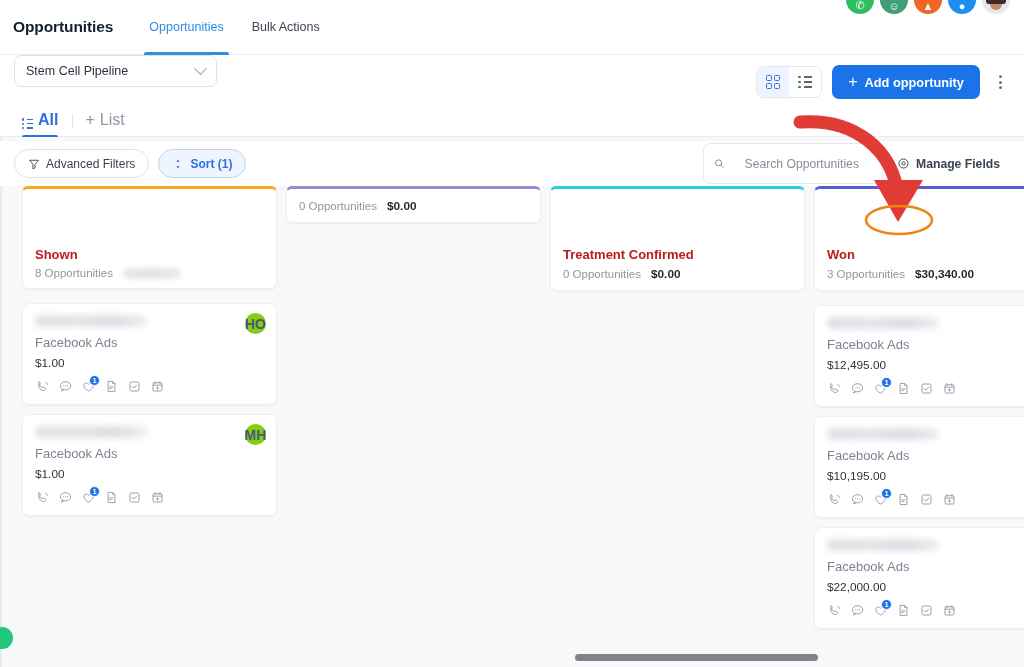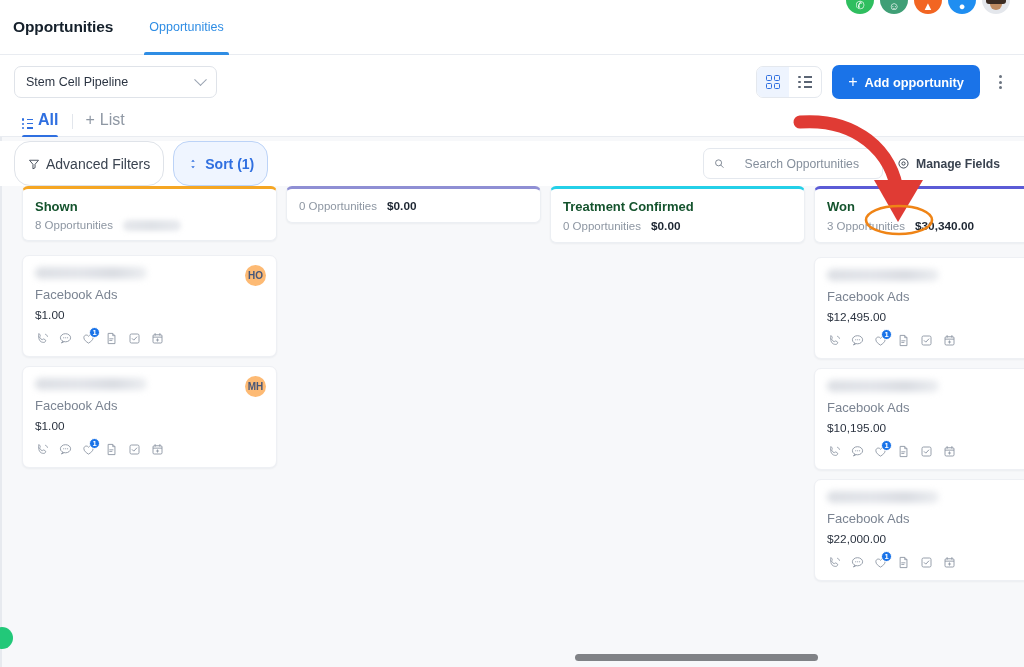--- a/index.html
+++ b/index.html
@@ -35,21 +35,21 @@
         justify-content: center; color: #fff; font-size: 11px; padding-bottom: 2px; cursor: pointer; }
   .rb-avatar { width: 28px; height: 28px; border-radius: 50%; overflow: hidden; position: relative; background: #e4e7ec; }
   .rb-avatar .hair { position: absolute; left: 4px; right: 4px; top: 6px; height: 12px;
         background: #3b2b22; border-radius: 7px 7px 3px 3px; }
   .rb-avatar .face { position: absolute; left: 8px; right: 8px; top: 12px; height: 12px;
         background: #c08c62; border-radius: 6px; }
 
   
   .toolbar {
     position: absolute; left: 0; top: 55px; width: 1024px; height: 54px;
-    background: #fff; display: flex; align-items: center; padding: 0 14px;
+    background: #fff; display: flex; padding: 0 14px;
   }
   .pipeline-select {
     width: 203px; height: 32px; border: 1px solid #dfe3e9; border-radius: 7px;
     background: #fff; display: flex; align-items: center; justify-content: space-between;
     padding: 0 11px; font-size: 12.5px; color: #2b3442; cursor: pointer;
   }
   .chev { width: 9px; height: 9px; border-right: 1.4px solid #9aa4b2; border-bottom: 1.4px solid #9aa4b2;
           transform: rotate(45deg) translate(-2px,-2px); }
   .opp-count {
     margin-left: 13px; background: #eef3fe; color: #2f6fe0; font-size: 12px;
@@ -87,47 +87,47 @@
   .lt-sep { width: 1px; height: 15px; background: #e2e6ec; margin: 0 12px 7px 6px; }
   .mini-list { width: 11px; display: flex; flex-direction: column; gap: 2px; }
   .mini-list span { display: flex; align-items: center; gap: 2.5px; }
   .mini-list b { width: 2.2px; height: 2.2px; border-radius: 50%; background: currentColor; display: block; }
   .mini-list u { flex: 1; height: 1.5px; background: currentColor; display: block; text-decoration: none; }
 
   
   .filterrow { position: absolute; left: 0; top: 141px; width: 1024px; height: 45px;
                background: #fff; display: flex; align-items: center; padding: 0 14px; }
   .chip {
-    display: flex; align-items: center; gap: 6px; height: 45px; border-radius: 16px;
-    border: 1px solid #dfe3e9; background: #fff; font-size: 14px; color: #3a4350;
+    display: flex; align-items: center; gap: 6px; height: 29px; border-radius: 16px;
+    border: 1px solid #dfe3e9; background: #fff; font-size: 12px; color: #3a4350;
     padding: 0 13px; cursor: pointer; font-family: inherit;
   }
   .chip.sort { border-color: #bcd3f7; background: #eff5ff; color: #2f6fe0; font-weight: bold; margin-left: 9px; }
   .filter-right { margin-left: auto; display: flex; align-items: center; gap: 4px; }
   .search-box {
-    display: flex; align-items: center; gap: 20px; width: 180px; height: 31px;
+    display: flex; align-items: center; gap: 20px; width: 180px; height: 41px;
     border: 1px solid #e4e8ee; border-radius: 7px; background: #fff; padding: 0 10px;
   }
   .search-box input { border: none; outline: none; font-size: 12.2px; color: #6e7886;
                       font-family: inherit; background: transparent; width: 100%; }
   .search-box input::placeholder { color: #858f9c; }
   .manage { display: flex; align-items: center; gap: 6px; font-size: 12.2px; color: #3a4350;
             padding: 0 10px; cursor: pointer; font-weight: bold; }
 
   
   .board { position: absolute; left: 0; top: 186px; width: 1024px; bottom: 0;
            padding: 0 0 0 22px; display: flex; gap: 0; }
   .col { width: 255px; flex: 0 0 255px; margin-right: 0; }
   .col + .col { margin-left: 0; }
   .col-head {
     background: #fff; border-radius: 6px; border: 1px solid #eceff3;
     border-top: 3px solid var(--accent); padding: 10px 12px 9px 12px;
     box-shadow: 0 1px 2px rgba(20,30,50,0.05);
   }
-  .col-name { font-size: 13px; font-weight: bold; color: #14532d; margin-bottom: 5px; }
+  .col-name { font-size: 13px; font-weight: bold; color: #b91c1c; margin-bottom: 5px; margin-top: 48px; }
   .col-meta { display: flex; align-items: center; gap: 10px; }
   .col-opps { font-size: 11.5px; color: #8d96a2; }
   .col-amt { font-size: 11.8px; color: #1e2733; font-weight: bold; }
   .col-amt.redacted {
     width: 58px; height: 11px; border-radius: 6px;
     background: linear-gradient(90deg,#e6e8ec,#dfe2e7,#e9ebef); color: transparent;
     filter: blur(2.5px);
   }
   .cards { margin-top: 14px; display: flex; flex-direction: column; gap: 9px; }
   .card {
@@ -137,21 +137,21 @@
   }
   .card-name {
     width: 112px; height: 12px; border-radius: 6px; filter: blur(3.2px);
     background: linear-gradient(90deg,#dcdfe4 0%,#e3e5ea 40%,#d9dce2 70%,#eceef1 100%);
     margin-bottom: 8px;
   }
   .card-src { font-size: 13px; color: #7b8492; margin-bottom: 6px; }
   .card-amt { font-size: 11.8px; color: #2b3340; margin-bottom: 9px; }
   .avatar {
     position: absolute; right: 10px; top: 9px; width: 21px; height: 21px; border-radius: 50%;
-    background: #fdba74; color: #47577a; font-size: 10px; font-weight: bold;
+    background: #84cc16; color: #47577a; font-size: 14px; font-weight: bold;
     display: flex; align-items: center; justify-content: center;
   }
   .icons { display: flex; align-items: center; gap: 8px; }
   .ic { position: relative; width: 15px; height: 15px; color: #8c95a3; }
   .ic svg { display: block; width: 15px; height: 15px; }
   .badge {
     position: absolute; right: -4px; top: -4px; min-width: 11px; height: 11px;
     border-radius: 6px; background: #1a73e8; color: #fff; font-size: 7.5px;
     font-weight: bold; display: flex; align-items: center; justify-content: center;
     padding: 0 2px; border: 1.2px solid #fff;
@@ -171,20 +171,21 @@
 <body>
 
 <div class="app">
 
   <div class="left-rail"></div>
 
   <div class="topbar">
     <div class="app-title">Opportunities</div>
     <div class="nav-tabs">
       <div class="nav-tab active">Opportunities</div>
+      <div class="nav-tab">Bulk Actions</div>
     </div>
   </div>
 
   <div class="round-btns">
     <div class="rb" style="background:#2fbe5f">✆</div>
     <div class="rb" style="background:#3f9f76">☺</div>
     <div class="rb" style="background:#f26522">▲</div>
     <div class="rb" style="background:#1f8ef1">●</div>
     <div class="rb-avatar">
       <div class="face"></div>

